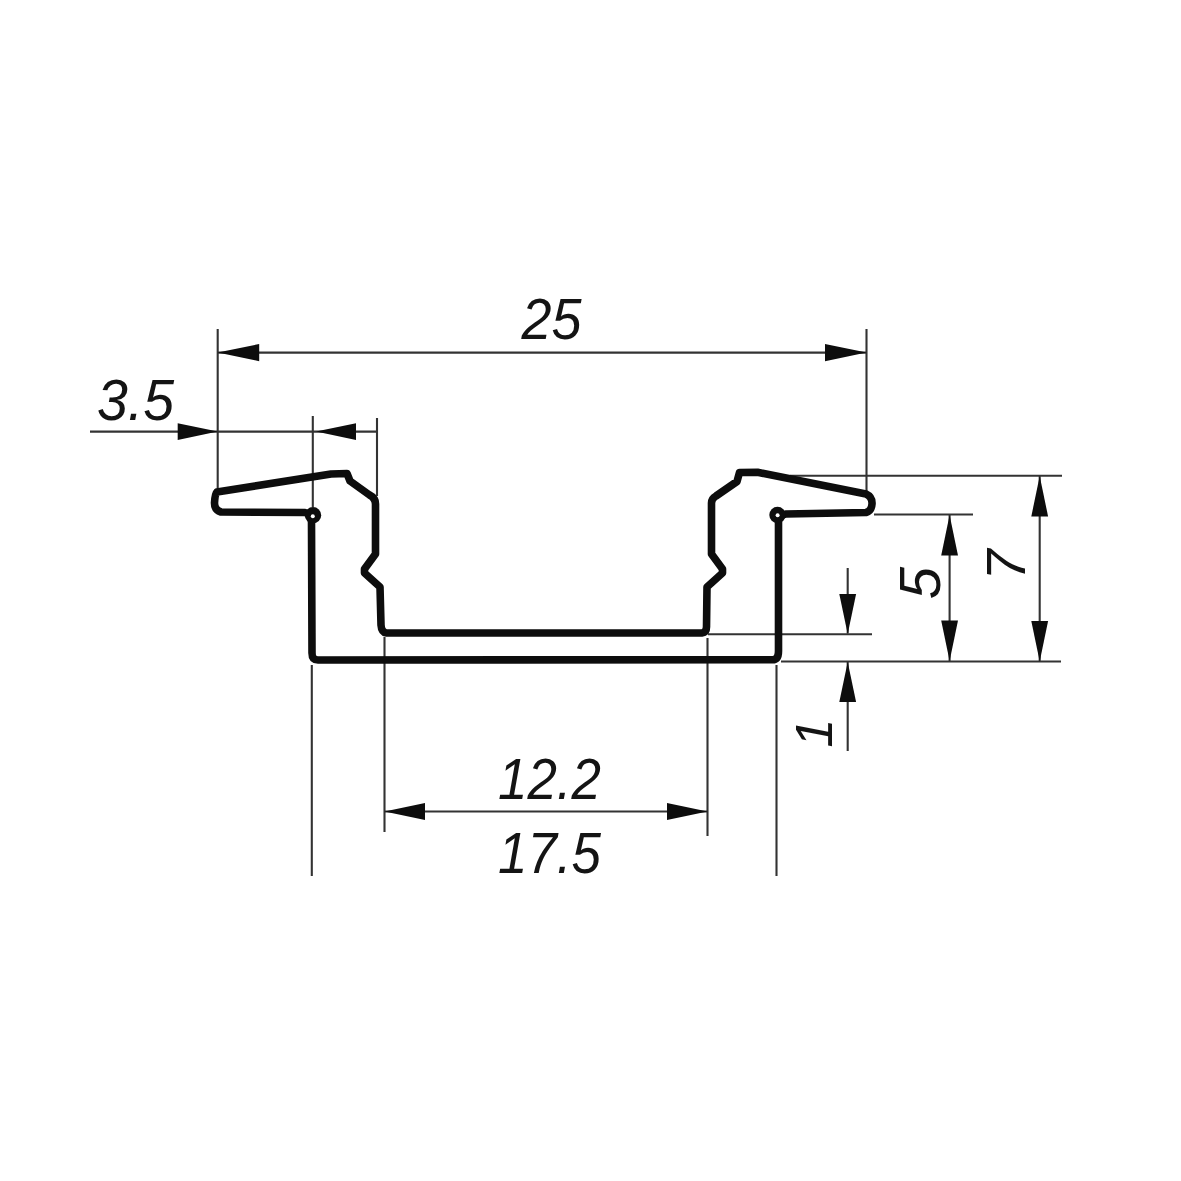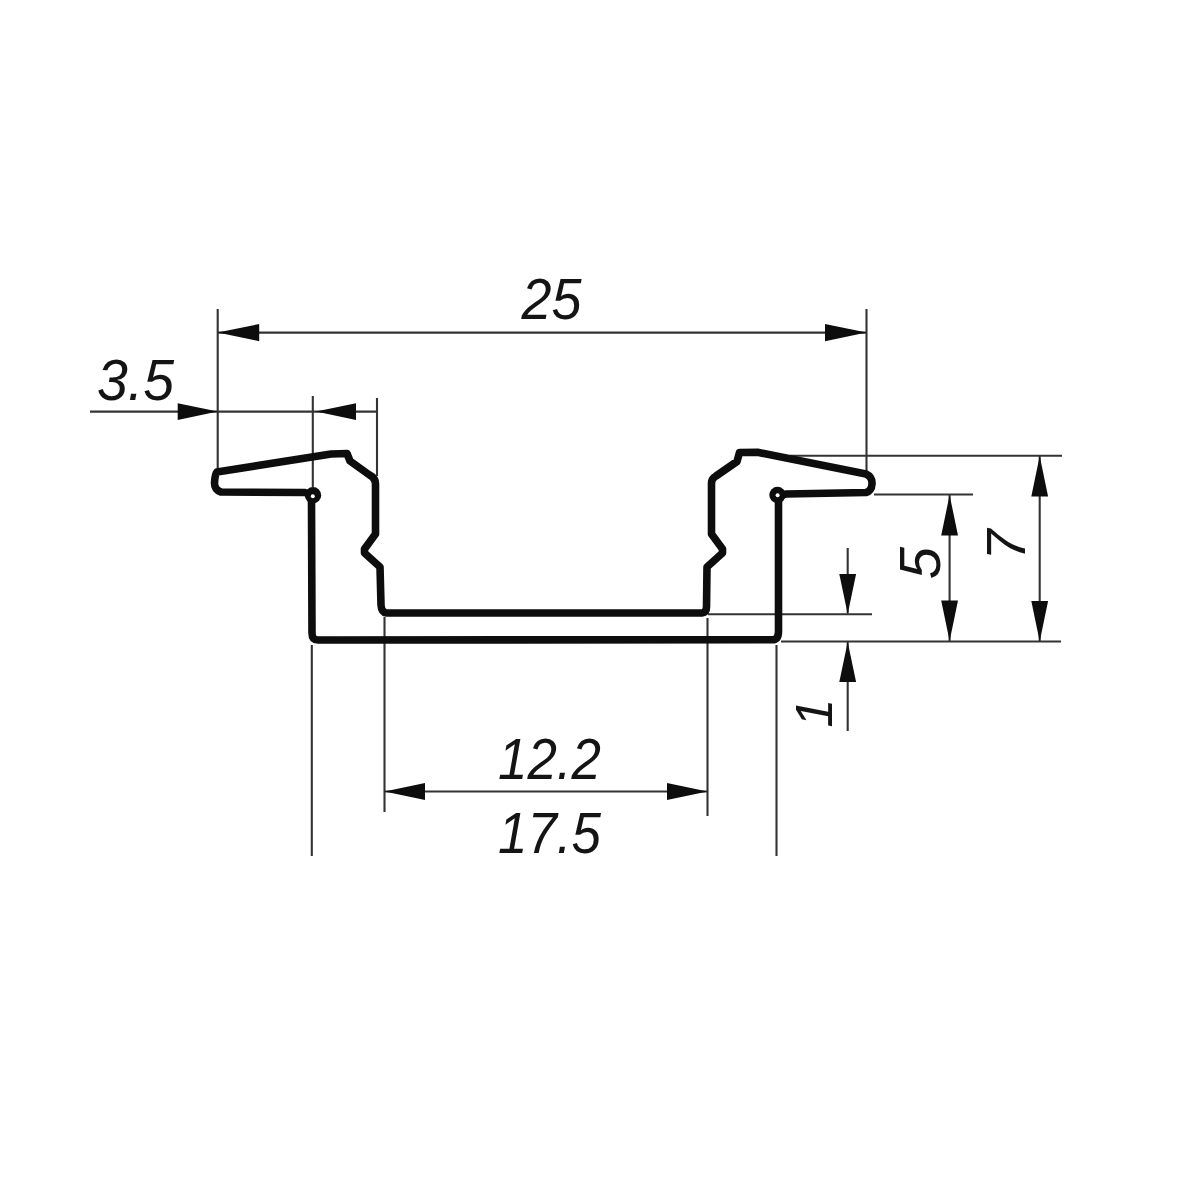--- a/index.html
+++ b/index.html
@@ -1,16 +1,16 @@
 <!DOCTYPE html>
 <html><head>
 <meta charset="utf-8">
 <style>
   html,body{margin:0;padding:0;background:#ffffff;}
-  .wrap{width:1181px;height:856px;position:relative;background:#ffffff;}
+  .wrap{width:1181px;height:856px;position:relative;background:#ffffff;margin-top:20px;}
   text{font-family:"Liberation Sans",sans-serif;font-style:italic;fill:#141414;}
 </style>
 </head>
 <body>
 <div class="wrap">
 <svg width="1181" height="1181" viewBox="0 0 1181 1181" xmlns="http://www.w3.org/2000/svg">
   <rect x="0" y="0" width="1181" height="1181" fill="#ffffff"></rect>
 
   <g stroke="#333333" stroke-width="2.1" fill="none">
     <line x1="217.7" y1="309" x2="217.7" y2="472"></line>

